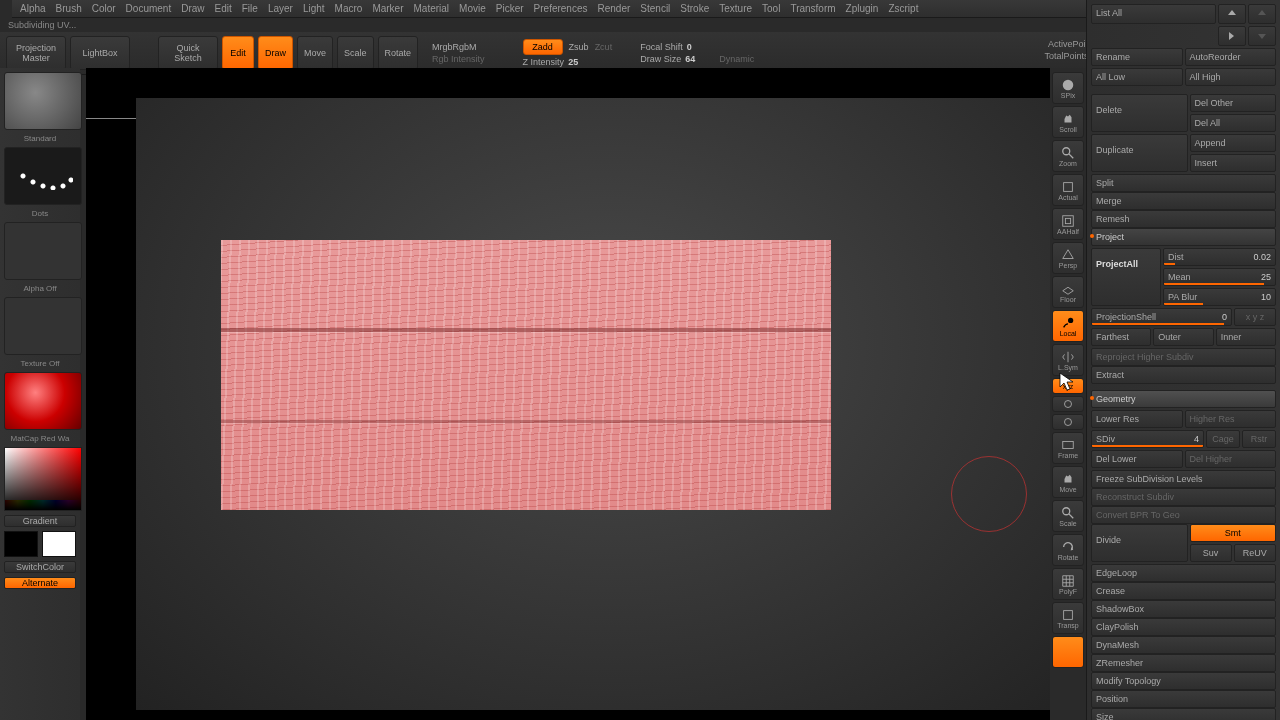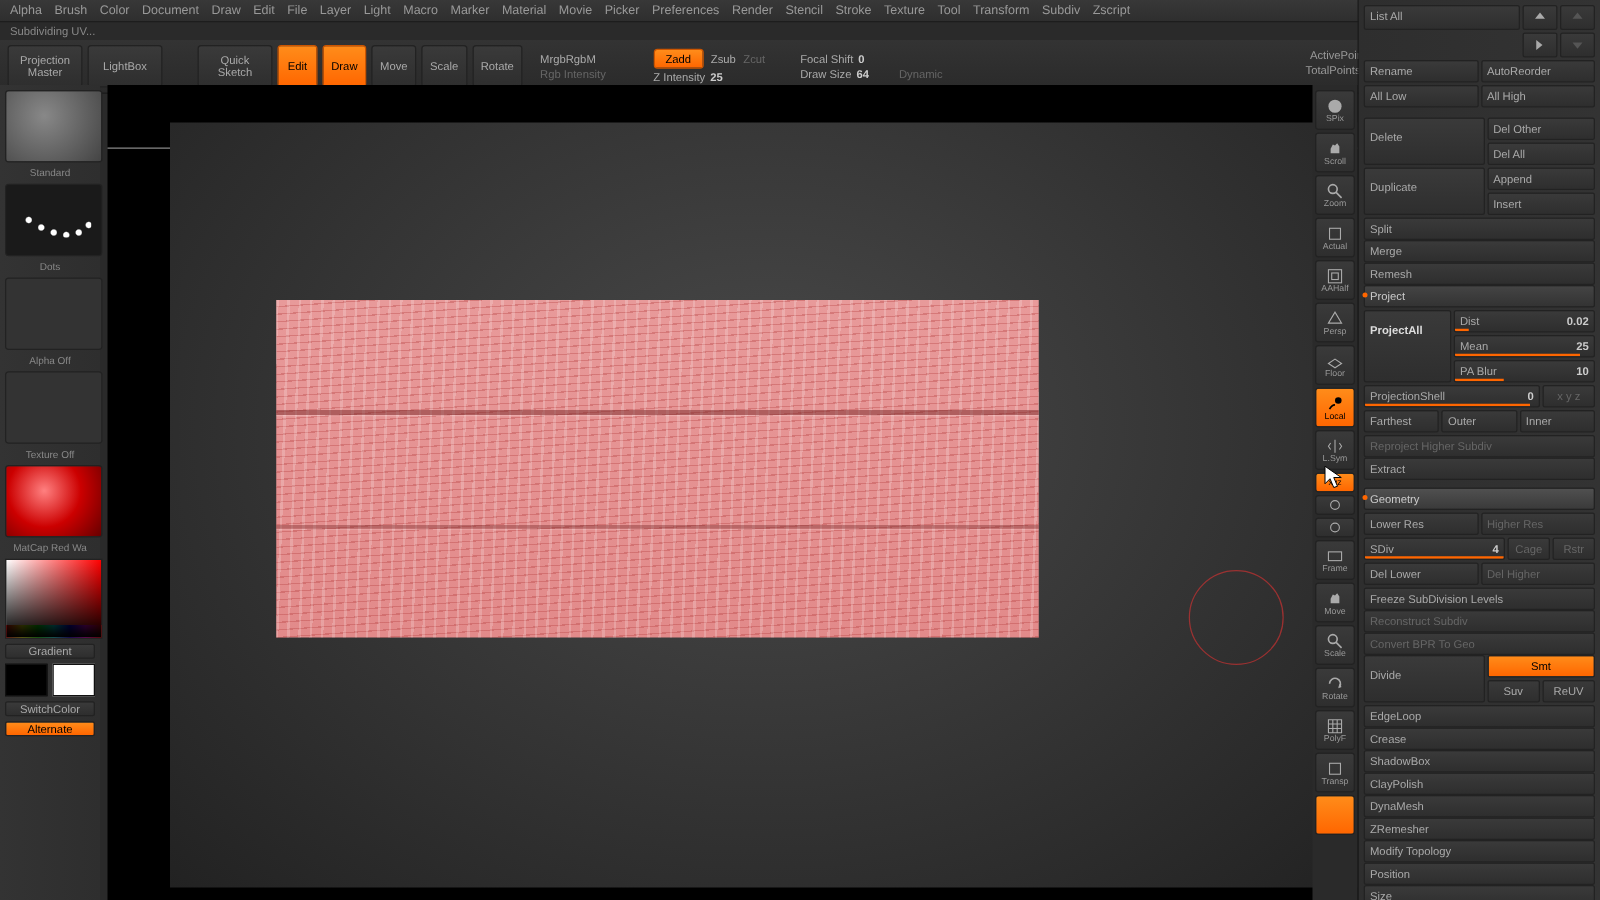--- a/index.html
+++ b/index.html
@@ -1,17 +1,17 @@
 <!DOCTYPE html>
 <html><head>
 <meta charset="utf-8">
 <style>
 * { margin:0; padding:0; box-sizing:border-box; font-family:Arial,sans-serif; user-select:none; }
 body { background:#2a2a2a; width:1280px; height:720px; overflow:hidden; color:#aaa; font-size:10px; position:relative; }
-.top-menu { display:flex; gap:10px; padding:3px 8px; background:linear-gradient(#383838,#2e2e2e); border-bottom:1px solid #1a1a1a; }
+.top-menu { display:flex; gap:10px; padding:3px 8px; background:linear-gradient(#383838,#2e2e2e); border-bottom:1px solid #1a1a1a;margin-left:12px; }
 .top-menu span { font-size:10px; color:#999; cursor:pointer; }
 .status-bar { padding:2px 8px; font-size:9px; color:#888; background:#2a2a2a; }
 .toolbar { display:flex; align-items:center; gap:4px; padding:4px 6px; background:linear-gradient(#333,#2a2a2a); border-bottom:1px solid #1a1a1a; position:relative; }
 .tb-btn { background:linear-gradient(#3a3a3a,#2e2e2e); border:1px solid #222; border-radius:3px; padding:4px 6px; font-size:9px; color:#aaa; cursor:pointer; min-width:32px; text-align:center; display:flex; flex-direction:column; align-items:center; justify-content:center; height:34px; }
 .tb-btn.orange { background:linear-gradient(#ff8c1a,#ff6600); color:#000; border-color:#cc5500; }
 .tb-btn.wide { min-width:60px; }
 .tb-label { font-size:9px; color:#aaa; white-space:nowrap; }
 .tb-label.dim { color:#666; }
 .stats { position:absolute; right:150px; top:6px; font-size:9px; color:#999; text-align:right; line-height:12px; }
 .big-label { position:absolute; right:8px; top:2px; background:linear-gradient(#3a3a3a,#2e2e2e); border:1px solid #444; border-radius:3px; padding:6px 10px; font-size:12px; color:#ccc; font-weight:bold; }
@@ -51,21 +51,21 @@
 .vbtn svg { width:14px; height:14px; fill:#aaa; }
 .vbtn.orange svg { fill:#000; }
 
 .right-panel { position:absolute; right:0; top:0; width:194px; bottom:0; background:linear-gradient(to right,#2e2e2e,#333); border-left:1px solid #1a1a1a; padding:4px; overflow:hidden; }
 .r-row { display:flex; gap:2px; margin-bottom:2px; }
 .r-btn { flex:1; background:linear-gradient(#3a3a3a,#2e2e2e); border:1px solid #222; border-radius:2px; font-size:9px; color:#aaa; padding:3px 4px; cursor:pointer; text-align:left; white-space:nowrap; overflow:hidden; }
 .r-btn.dim { color:#666; }
 .r-btn.center { text-align:center; }
 .r-btn.tall { padding:10px 4px; }
 .r-btn.orange { background:linear-gradient(#ff8c1a,#ff6600); color:#000; }
-.r-btn .val { float:right; color:#ccc; font-weight:bold; }
+.r-btn .val { float:right; color:#ccc; font-weight:normal; }
 .r-btn.slider { position:relative; }
 .r-btn.slider::after { content:''; position:absolute; left:0; bottom:0; height:2px; background:#ff6600; width:var(--w,20%); }
 .sect-head { background:linear-gradient(#444,#333); border:1px solid #222; border-radius:2px; font-size:9px; color:#ccc; padding:3px 4px; margin-bottom:2px; position:relative; }
 .sect-head::before { content:''; position:absolute; left:-2px; top:5px; width:4px; height:4px; background:#ff6600; border-radius:50%; }
 .arrow-btn { width:28px; height:20px; background:linear-gradient(#3a3a3a,#2e2e2e); border:1px solid #222; border-radius:2px; display:flex; align-items:center; justify-content:center; cursor:pointer; }
 .arrow-btn svg { width:10px; height:10px; fill:#aaa; }
 .cursor-icon { position:absolute; width:16px; height:20px; left:1059px; top:372px; z-index:100; }
 </style>
 </head>
 <body>
@@ -85,21 +85,21 @@
   <span>Material</span>
   <span>Movie</span>
   <span>Picker</span>
   <span>Preferences</span>
   <span>Render</span>
   <span>Stencil</span>
   <span>Stroke</span>
   <span>Texture</span>
   <span>Tool</span>
   <span>Transform</span>
-  <span>Subdiv</span>
+  <span>Zplugin</span>
   <span>Zscript</span>
 </div>
 
 <div class="status-bar">Subdividing UV...</div>
 
 <div class="toolbar">
   <div class="tb-btn wide" style="white-space:pre-line;line-height:10px">Projection
 Master</div>
   <div class="tb-btn wide">LightBox</div>
   <div style="width:20px"></div>

